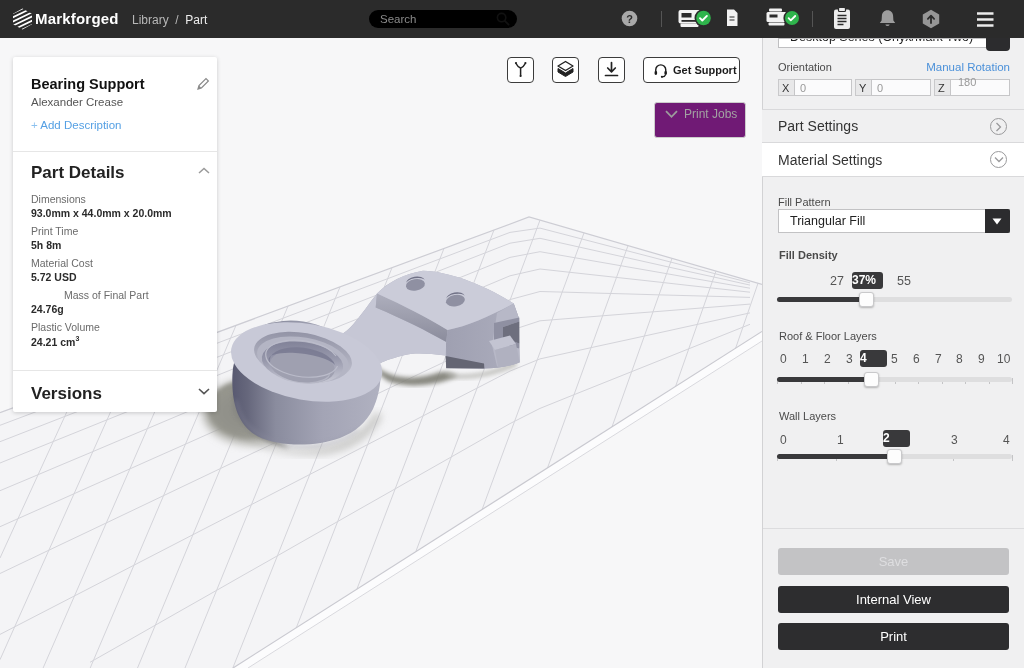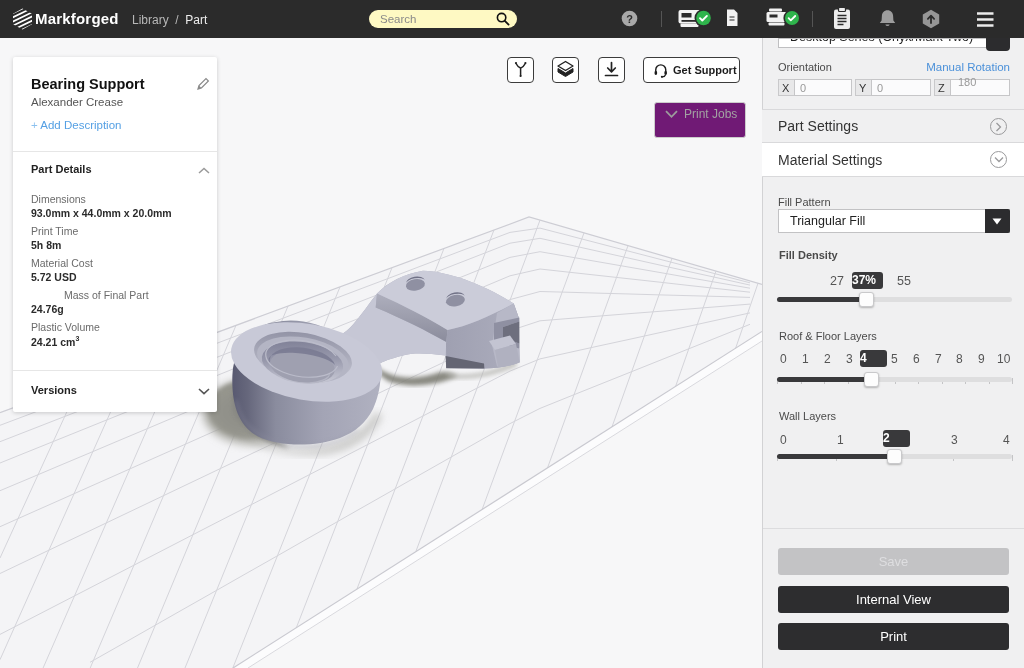--- a/index.html
+++ b/index.html
@@ -3,21 +3,21 @@
 <meta charset="utf-8">
 <style>
   html,body{margin:0;padding:0;}
   body{width:1024px;height:668px;overflow:hidden;font-family:"Liberation Sans",sans-serif;background:#f7f7f8;position:relative;}
   
   .nav{position:absolute;left:0;top:0;width:1024px;height:38px;background:#2b2b2b;z-index:50;}
   .logo{position:absolute;left:12px;top:8px;}
   .brand{position:absolute;left:35px;top:10px;color:#fff;font-size:15px;font-weight:bold;letter-spacing:0.2px;}
   .crumb{position:absolute;left:132px;top:13px;font-size:12px;color:#b8b8b8;}
   .crumb b{color:#ededed;font-weight:normal;}
-  .search{position:absolute;left:369px;top:10px;width:148px;height:18px;background:#fef9c3;border-radius:10px;}
+  .search{position:absolute;left:369px;top:10px;width:148px;height:18px;background:#000000;border-radius:10px;}
   .search span{position:absolute;left:11px;top:3px;font-size:11.5px;color:#8a8a8a;}
   .navsep{position:absolute;top:11px;width:1px;height:16px;background:#555;}
   
   .rpanel{position:absolute;left:762px;top:38px;width:262px;height:630px;background:#f0f0f1;border-left:1px solid #d2d2d4;box-sizing:border-box;}
   .rp-label{position:absolute;font-size:11px;color:#4a4a4a;}
   .row-head{position:absolute;left:762px;width:262px;box-sizing:border-box;border-top:1px solid #d9d9db;border-bottom:1px solid #d9d9db;}
   .sect-title{position:absolute;left:16px;font-size:14px;color:#333;}
   .circ{position:absolute;width:17px;height:17px;border:1px solid #9a9a9c;border-radius:50%;box-sizing:border-box;}
   .selbox{position:absolute;background:#fff;border:1px solid #c6c6c8;box-sizing:border-box;}
   .darkbtn{position:absolute;background:#2c2c2e;}
@@ -26,21 +26,21 @@
   .thumb{position:absolute;width:15px;height:15px;background:#fdfdfd;border:1px solid #c9c9cb;border-radius:3px;box-shadow:0 1px 2px rgba(0,0,0,0.25);box-sizing:border-box;}
   .badge{position:absolute;background:#39393b;color:#fff;border-radius:3px;text-align:left;font-weight:bold;}
   .ticknum{position:absolute;font-size:12px;color:#555;}
   .bigbtn{position:absolute;left:778px;width:231px;height:27px;border-radius:3px;text-align:center;font-size:13px;line-height:27px;}
   
   .card{position:absolute;left:13px;top:57px;width:204px;height:355px;background:#fff;border-radius:2px;box-shadow:0 1px 4px rgba(0,0,0,0.18);z-index:10;}
   .ttl{position:absolute;left:18px;top:19px;font-size:14.5px;font-weight:bold;color:#111;}
   .auth{position:absolute;left:18px;top:39px;font-size:11.5px;color:#555;}
   .addd{position:absolute;left:18px;top:62px;font-size:11.5px;color:#55a0e4;}
   .cdiv{position:absolute;left:0;width:204px;height:1px;background:#e6e6e6;}
-  .pd{position:absolute;left:18px;top:106px;font-size:11px;font-weight:bold;color:#222;}
+  .pd{position:absolute;left:18px;top:106px;font-size:17px;font-weight:bold;color:#222;}
   .lbl{position:absolute;left:18px;font-size:10.5px;color:#6b6b6b;}
   .val{position:absolute;left:18px;font-size:10.5px;font-weight:bold;color:#2b2b2b;text-align:center;}
   
   .tbtn{position:absolute;width:27px;height:26px;background:#fff;border:1px solid #3c3c3c;border-radius:4px;box-sizing:border-box;z-index:5;}
   .gsbtn{position:absolute;left:643px;top:57px;width:97px;height:26px;background:#fff;border:1px solid #3c3c3c;border-radius:4px;box-sizing:border-box;z-index:5;}
   .gsbtn span{position:absolute;left:29px;top:6px;white-space:nowrap;font-size:11px;font-weight:bold;color:#1c1c1c;}
   .pjbtn{position:absolute;left:654px;top:102px;width:92px;height:36px;background:#701a75;border:1px solid #cccccc;border-radius:3px;box-sizing:border-box;z-index:5;}
   .pjbtn span{position:absolute;left:29px;top:4px;white-space:nowrap;font-size:12px;color:#a2a2a2;}
 </style>
 </head>

